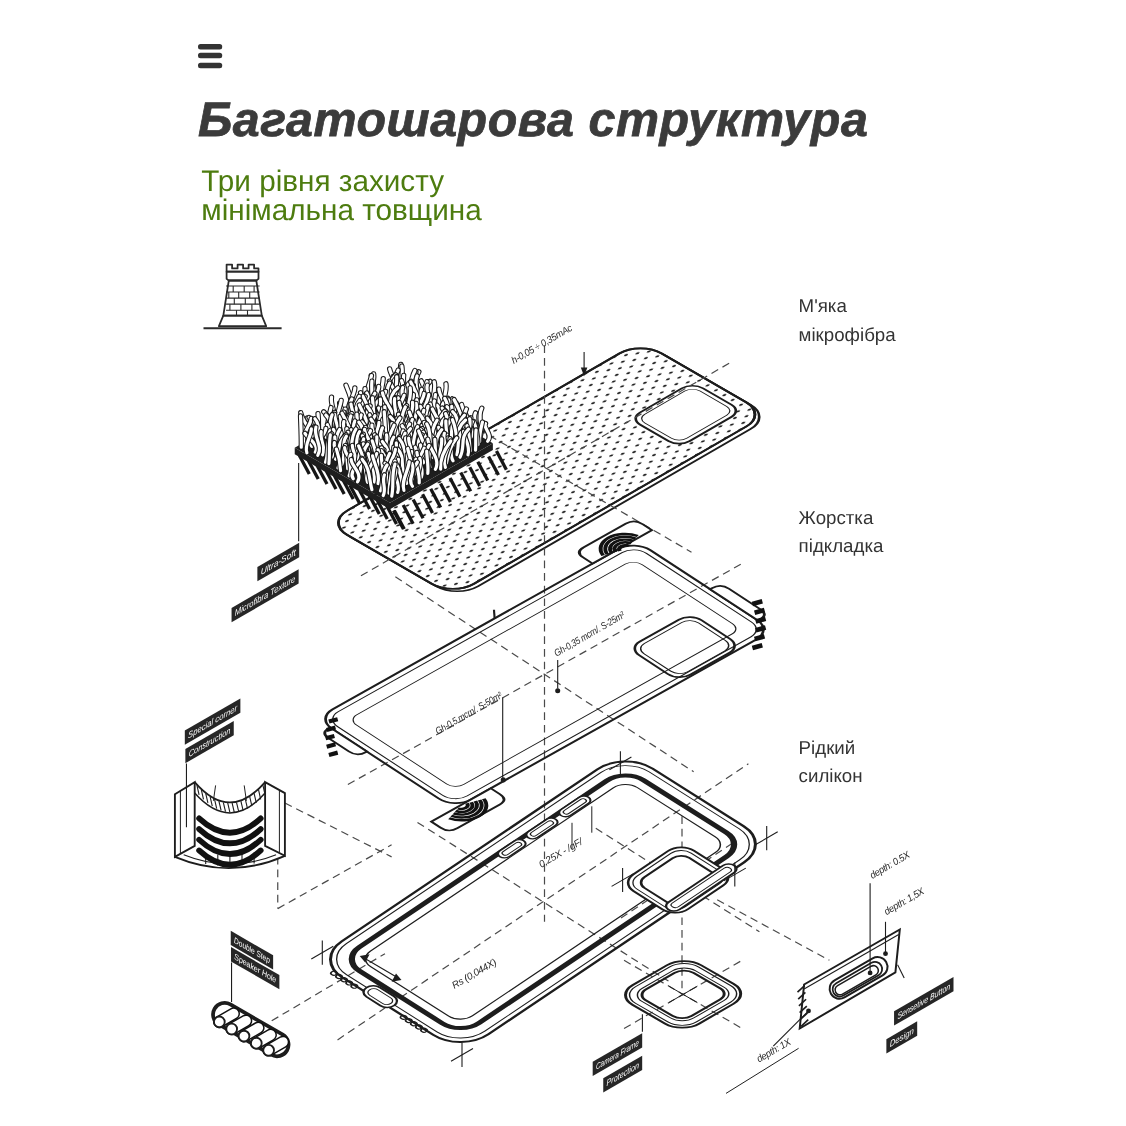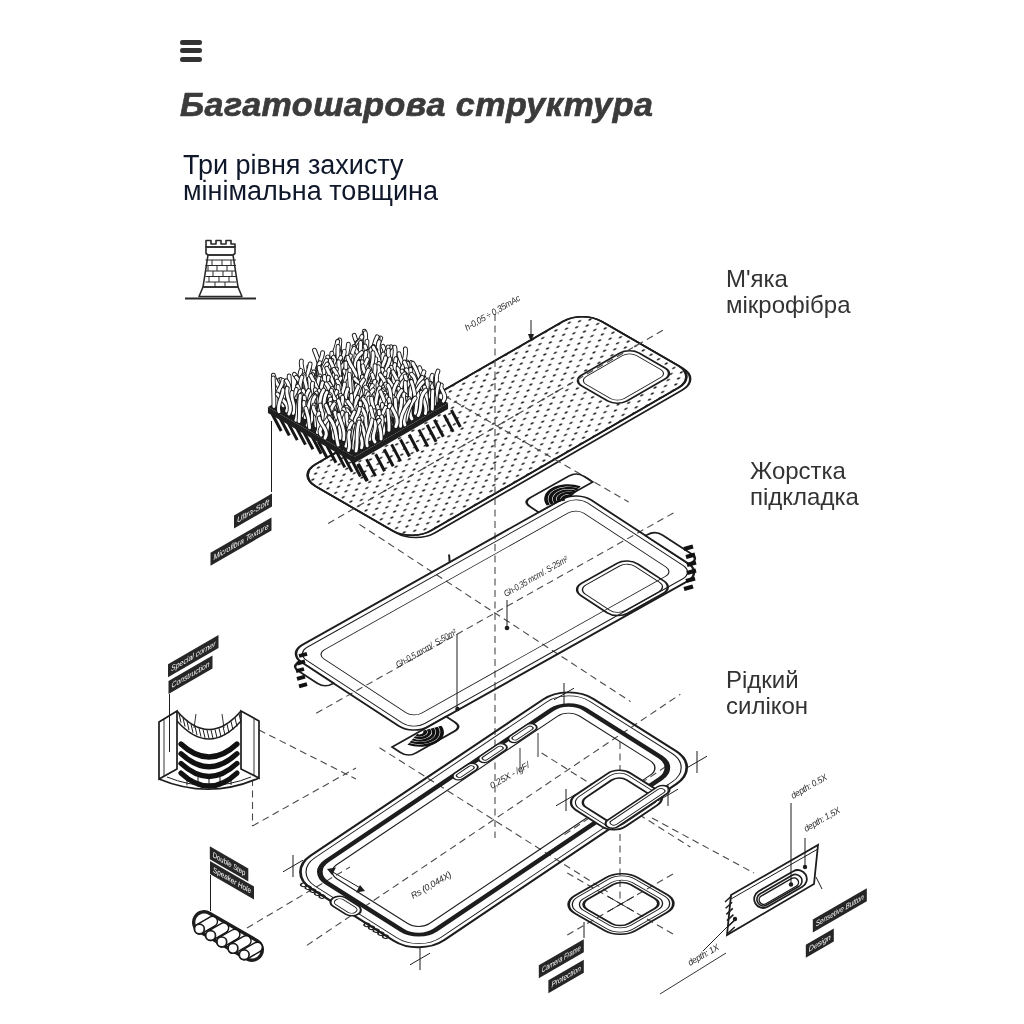--- a/index.html
+++ b/index.html
@@ -1,30 +1,30 @@
 <!DOCTYPE html>
 <html><head><meta charset="utf-8"><style>
 html,body{margin:0;padding:0;width:1024px;height:1024px;background:#ffffff;overflow:hidden}
 body{font-family:"Liberation Sans",sans-serif;position:relative}
 .burger{position:absolute;left:180px;top:40px}
 .burger div{width:21.5px;height:4.6px;background:#333;border-radius:2.3px;margin-bottom:3.9px}
-h1{position:absolute;left:180px;top:84.5px;margin:0;font-size:34px;font-weight:bold;font-style:italic;color:#3b3b3b;letter-spacing:0.5px;-webkit-text-stroke:0.7px #3b3b3b}
-.sub{position:absolute;left:183px;top:152px;font-size:27px;line-height:26px;color:#0f172a}
-.lab{position:absolute;font-size:24px;line-height:26px;color:#333}
+h1{position:absolute;left:180px;top:84.5px;margin:0;font-size:44px;font-weight:bold;font-style:italic;color:#3b3b3b;letter-spacing:0.5px;-webkit-text-stroke:0.7px #3b3b3b}
+.sub{position:absolute;left:183px;top:152px;font-size:27px;line-height:26px;color:#4d7c0f}
+.lab{position:absolute;font-size:17px;line-height:26px;color:#333}
 svg{position:absolute;left:0;top:0}
 </style></head><body>
 <div class="burger">
     <div></div>
     <div></div>
     <div></div>
   </div>
 <h1>Багатошарова структура</h1>
 <div class="sub">Три рівня захисту<br>мінімальна товщина</div>
 <div class="lab" style="left:726px;top:266px">М'яка<br>мікрофібра</div>
-<div class="lab" style="left:750px;top:458px">Жорстка<br>підкладка</div>
+<div class="lab" style="left:726px;top:458px">Жорстка<br>підкладка</div>
 <div class="lab" style="left:726px;top:667px">Рідкий<br>силікон</div>
 <svg width="1024" height="1024" viewBox="0 0 1024 1024">
 <defs>
 <pattern id="dots" width="8.8" height="8.8" patternUnits="userSpaceOnUse" patternTransform="matrix(0.866,-0.5,0.866,0.5,0,0)">
 <circle cx="4.4" cy="4.4" r="1.5" fill="#222"></circle>
 </pattern>
 </defs>
 <g transform="matrix(0.866,-0.5,0.866,0.5,497,426)">
       <g transform="translate(0,4.5)">
         <rect x="-165.0" y="-66.5" width="330" height="133" rx="22" fill="none" stroke="#1d1d1d" stroke-width="2"></rect>

